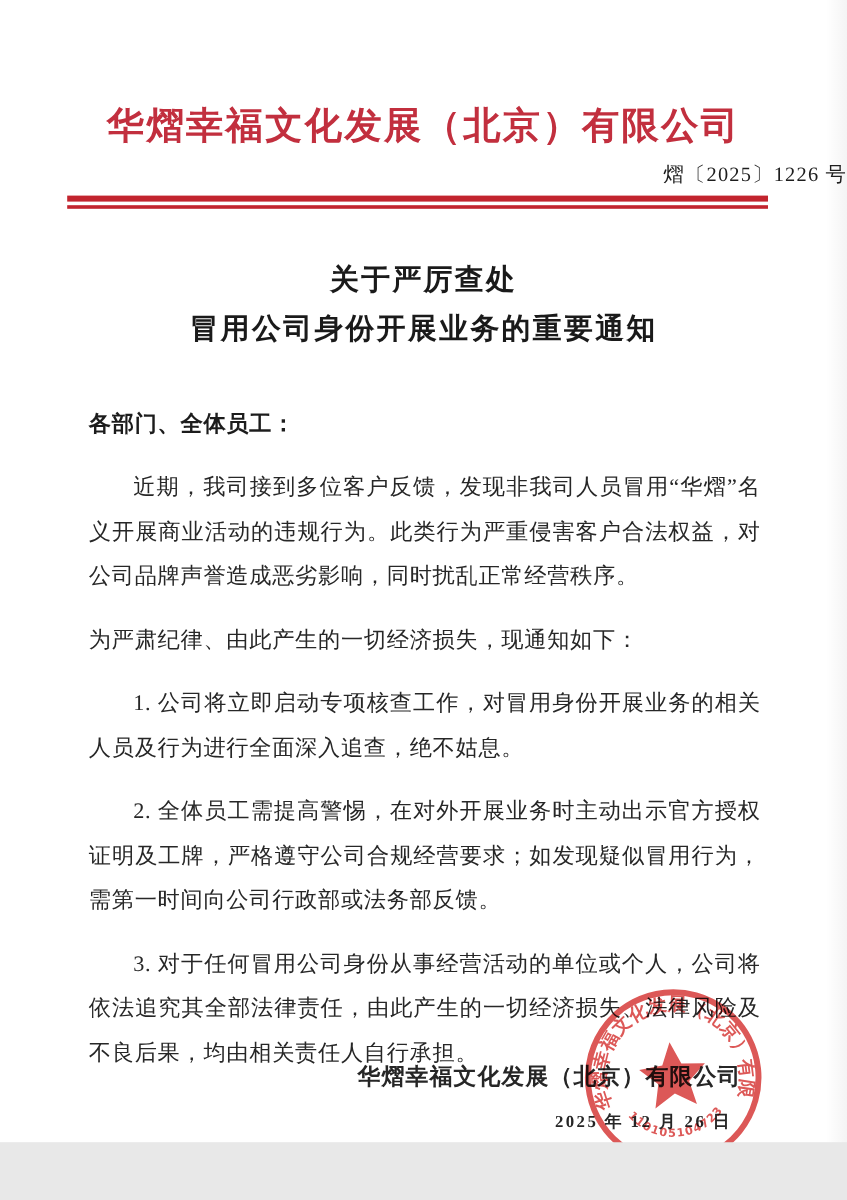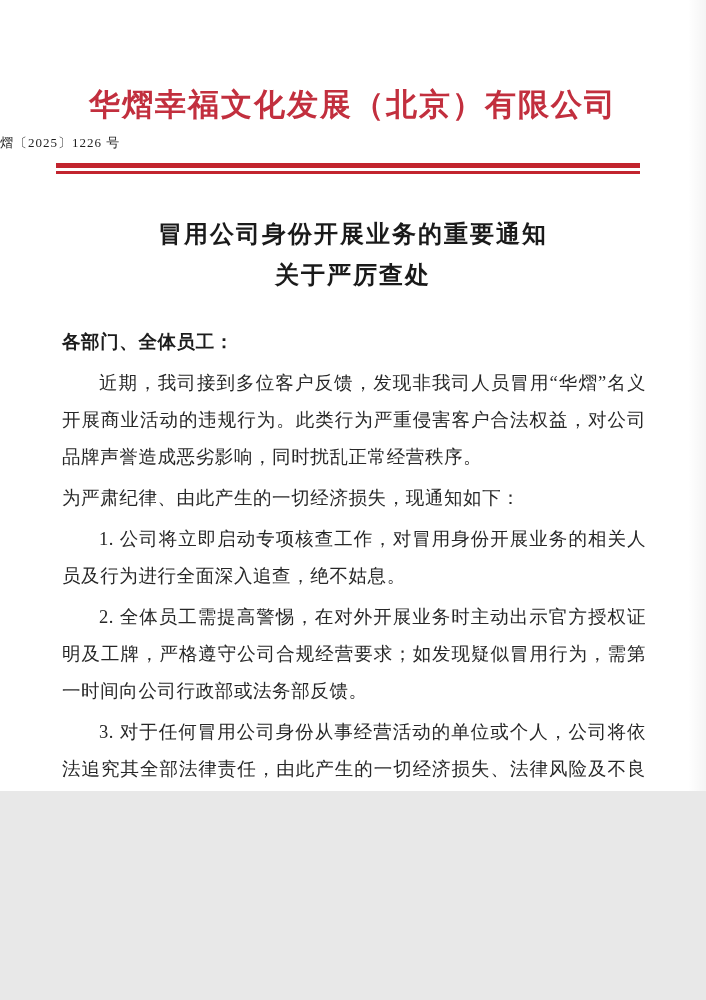--- a/index.html
+++ b/index.html
@@ -1,40 +1,40 @@
 <!DOCTYPE html>
 <html style="--header-red: #c22f3e; --rule-red: #c2242e;"><head>
 <meta charset="utf-8">
 <style>
   html, body { margin: 0; padding: 0; background: #e8e8e8; }
   .page {
     position: relative;
     width: 706px;
-    height: 791px;
+    height: 952px;
     margin: 0 auto;
     background: #ffffff;
     background-image: linear-gradient(to left, rgba(0,0,0,0.045), rgba(0,0,0,0) 18px);
     overflow: hidden;
     font-family: "Liberation Serif", "DejaVu Serif", serif;
     color: #222;
   }
   .company-head {
     position: absolute;
     top: 84px; left: 0; right: 0;
     text-align: center;
     font-size: 31px;
     font-weight: 700;
     letter-spacing: 2px;
     color: var(--header-red, #c22f3e);
   }
   .doc-number {
     position: absolute;
     top: 134px; left: 0; right: 0;
-    text-align: left;
-    font-size: 13px;
+    text-align: right;
+    font-size: 17px;
     color: #1d1d1d;
     letter-spacing: 1px;
   }
   .header-rule {
     position: absolute;
     top: 163px; left: 56px;
     width: 584px; height: 3px;
     border-top: 5px solid var(--rule-red, #c2242e);
     border-bottom: 3px solid var(--rule-red, #c2242e);
   }
@@ -51,21 +51,21 @@
   .body-text {
     position: absolute;
     top: 320px; left: 58px;
     width: 592px;
     font-size: 18.5px;
     line-height: 37px;
     color: #272727;
     text-align: justify;
     letter-spacing: 0.6px;
   }
-  .body-text p { margin: 4px; }
+  .body-text p { margin: 16px; }
   .salutation { font-weight: 700; color: #1c1c1c; }
   .indent { text-indent: 2em; }
   .signature-company {
     position: absolute;
     top: 884px; right: 88px;
     font-size: 19px;
     font-weight: 600;
     color: #262626;
     letter-spacing: 1px;
   }
@@ -98,22 +98,22 @@
 
 <div class="page">
 
   <div class="company-head">华熠幸福文化发展（北京）有限公司</div>
 
   <div class="doc-number">熠〔2025〕1226 号</div>
 
   <div class="header-rule"></div>
 
   <div class="doc-title">
+    <div>关于严厉查处</div>
     <div>冒用公司身份开展业务的重要通知</div>
-    <div>关于严厉查处</div>
   </div>
 
   <div class="body-text">
     <p class="salutation">各部门、全体员工：</p>
     <p class="indent">近期，我司接到多位客户反馈，发现非我司人员冒用“华熠”名义开展商业活动的违规行为。此类行为严重侵害客户合法权益，对公司品牌声誉造成恶劣影响，同时扰乱正常经营秩序。</p>
     <p>为严肃纪律、由此产生的一切经济损失，现通知如下：</p>
     <p class="indent">1. 公司将立即启动专项核查工作，对冒用身份开展业务的相关人员及行为进行全面深入追查，绝不姑息。</p>
     <p class="indent">2. 全体员工需提高警惕，在对外开展业务时主动出示官方授权证明及工牌，严格遵守公司合规经营要求；如发现疑似冒用行为，需第一时间向公司行政部或法务部反馈。</p>
     <p class="indent">3. 对于任何冒用公司身份从事经营活动的单位或个人，公司将依法追究其全部法律责任，由此产生的一切经济损失、法律风险及不良后果，均由相关责任人自行承担。</p>
   </div>

